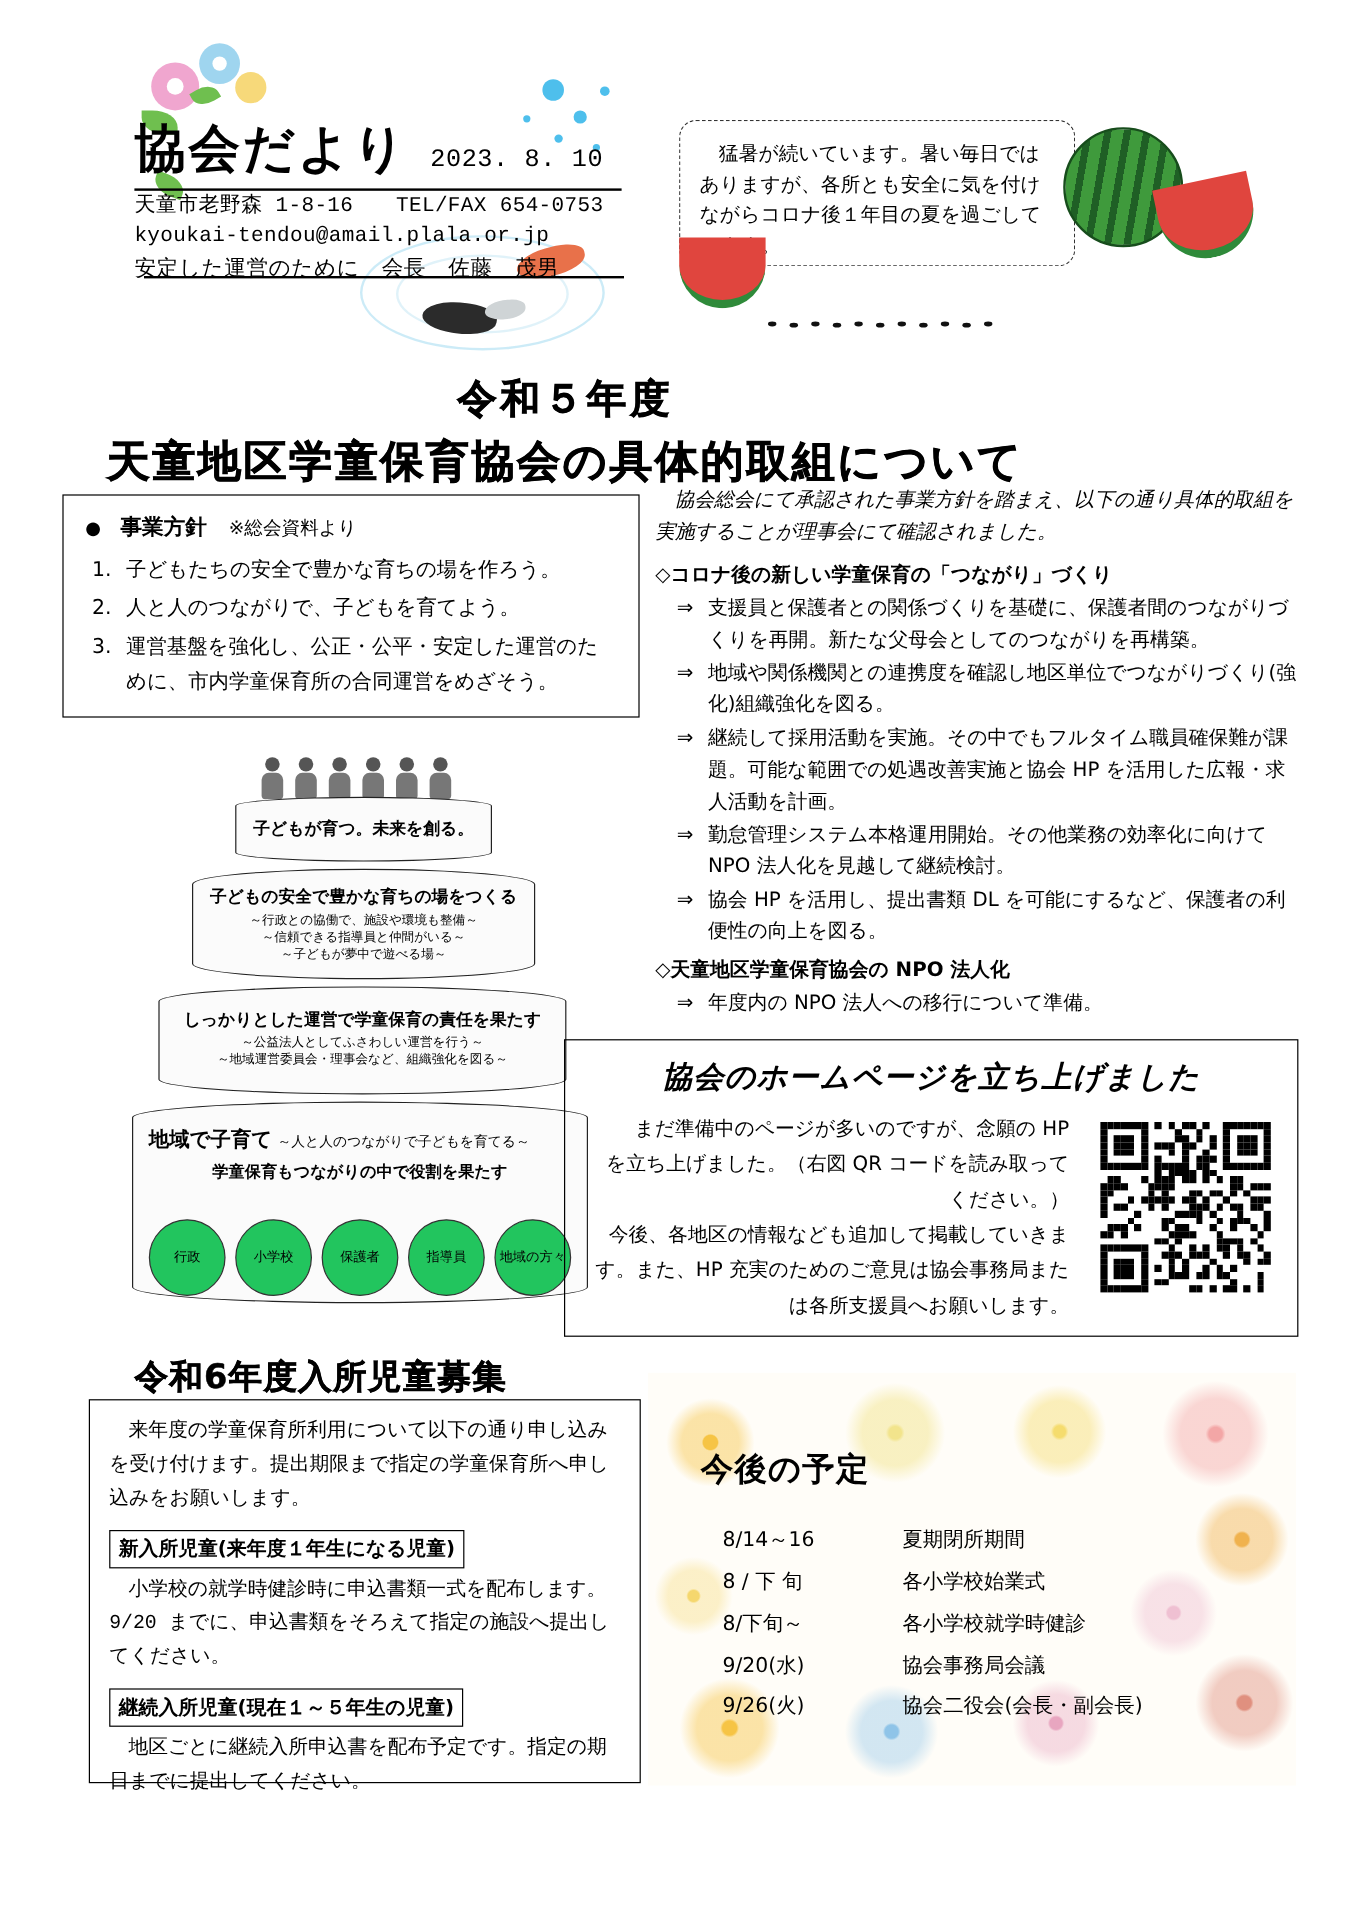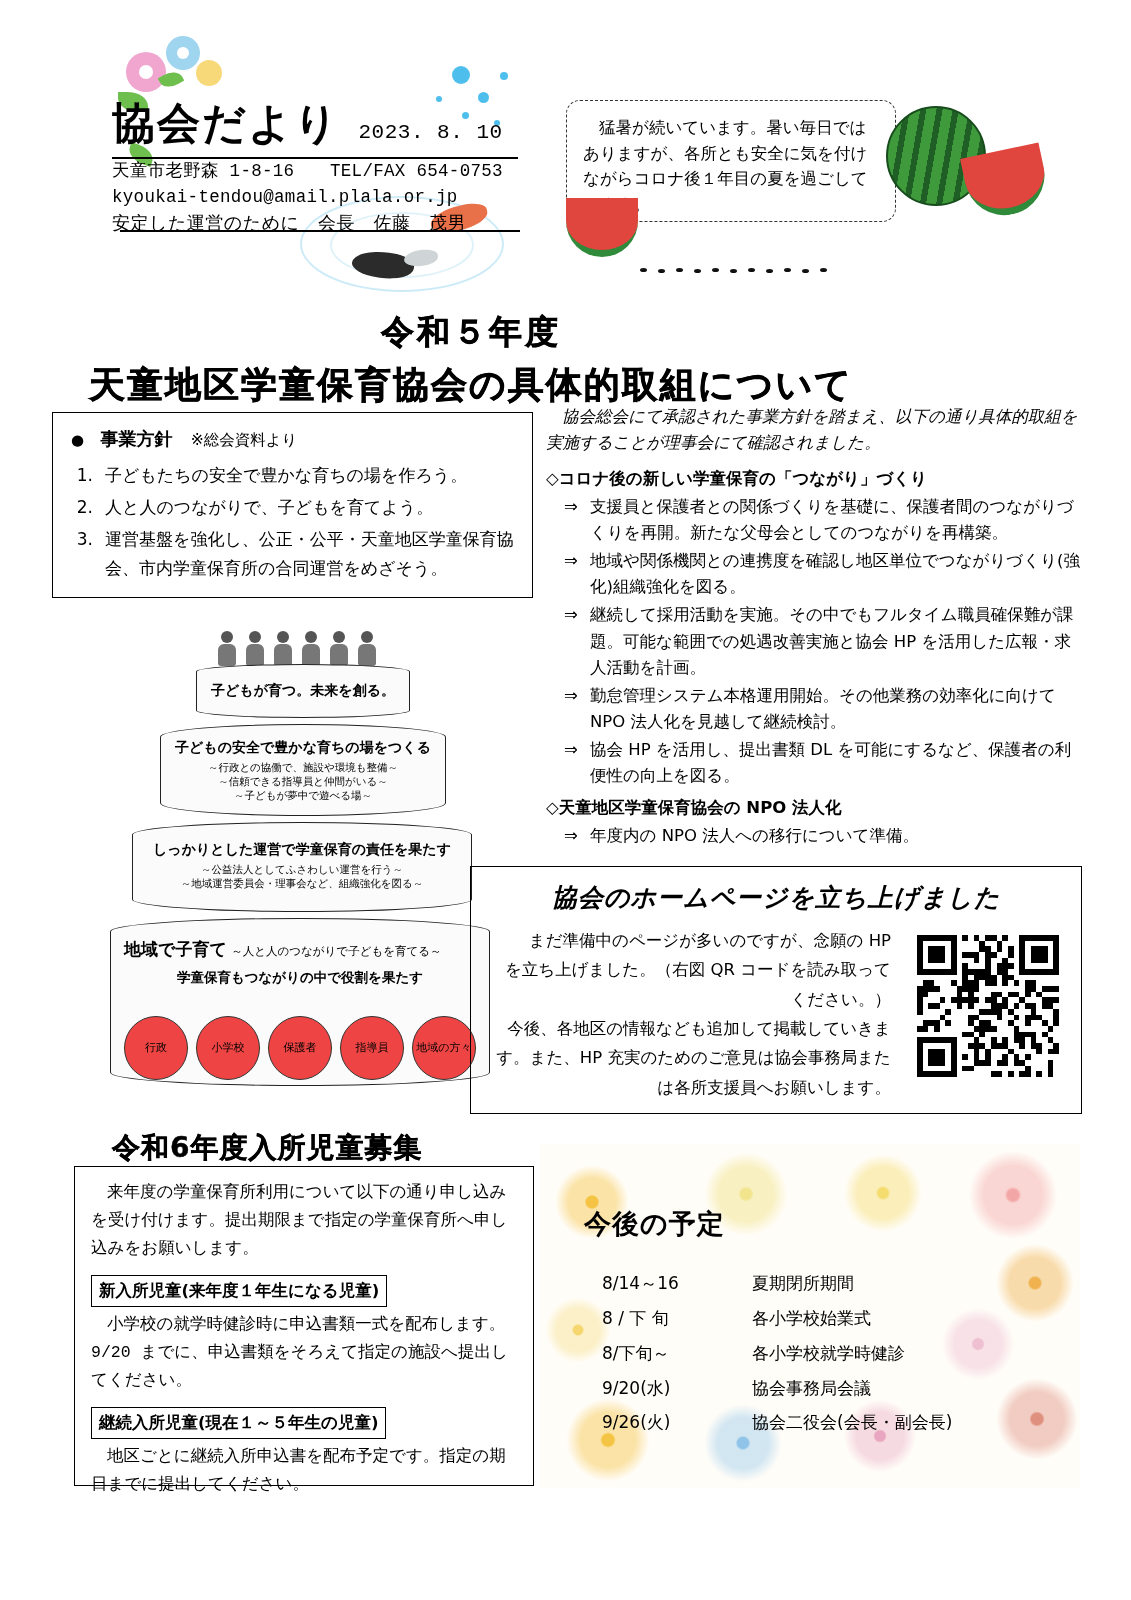--- a/index.html
+++ b/index.html
@@ -299,21 +299,21 @@
     position: absolute;
     left: 14px; top: 396px;
     width: 352px;
     display: flex;
     justify-content: space-between;
   }
   .role {
     width: 62px; height: 62px;
     border-radius: 50%;
     border: 1.3px solid #333;
-    background: #ef4444;
+    background: #22c55e;
     display: flex;
     align-items: center;
     justify-content: center;
     font-family: "DejaVu Sans", sans-serif;
     font-size: 11px;
     line-height: 1.15;
     text-align: center;
   }
 
   
@@ -505,21 +505,21 @@
       <li>
         <span class="num">1.</span>
         <span>子どもたちの安全で豊かな育ちの場を作ろう。</span>
       </li>
       <li>
         <span class="num">2.</span>
         <span>人と人のつながりで、子どもを育てよう。</span>
       </li>
       <li>
         <span class="num">3.</span>
-        <span>運営基盤を強化し、公正・公平・天童地区学童保育協会、市内学童保育所の合同運営をめざそう。</span>
+        <span>運営基盤を強化し、公正・公平・安定した運営のために、市内学童保育所の合同運営をめざそう。</span>
       </li>
     </ul>
   </div>
 
   <div class="right-col">
     <p class="lead">協会総会にて承認された事業方針を踏まえ、以下の通り具体的取組を実施することが理事会にて確認されました。</p>
 
     <div class="sec-head">◇コロナ後の新しい学童保育の「つながり」づくり</div>
     <div class="arrow-item">
       <span class="ar">⇒</span>

